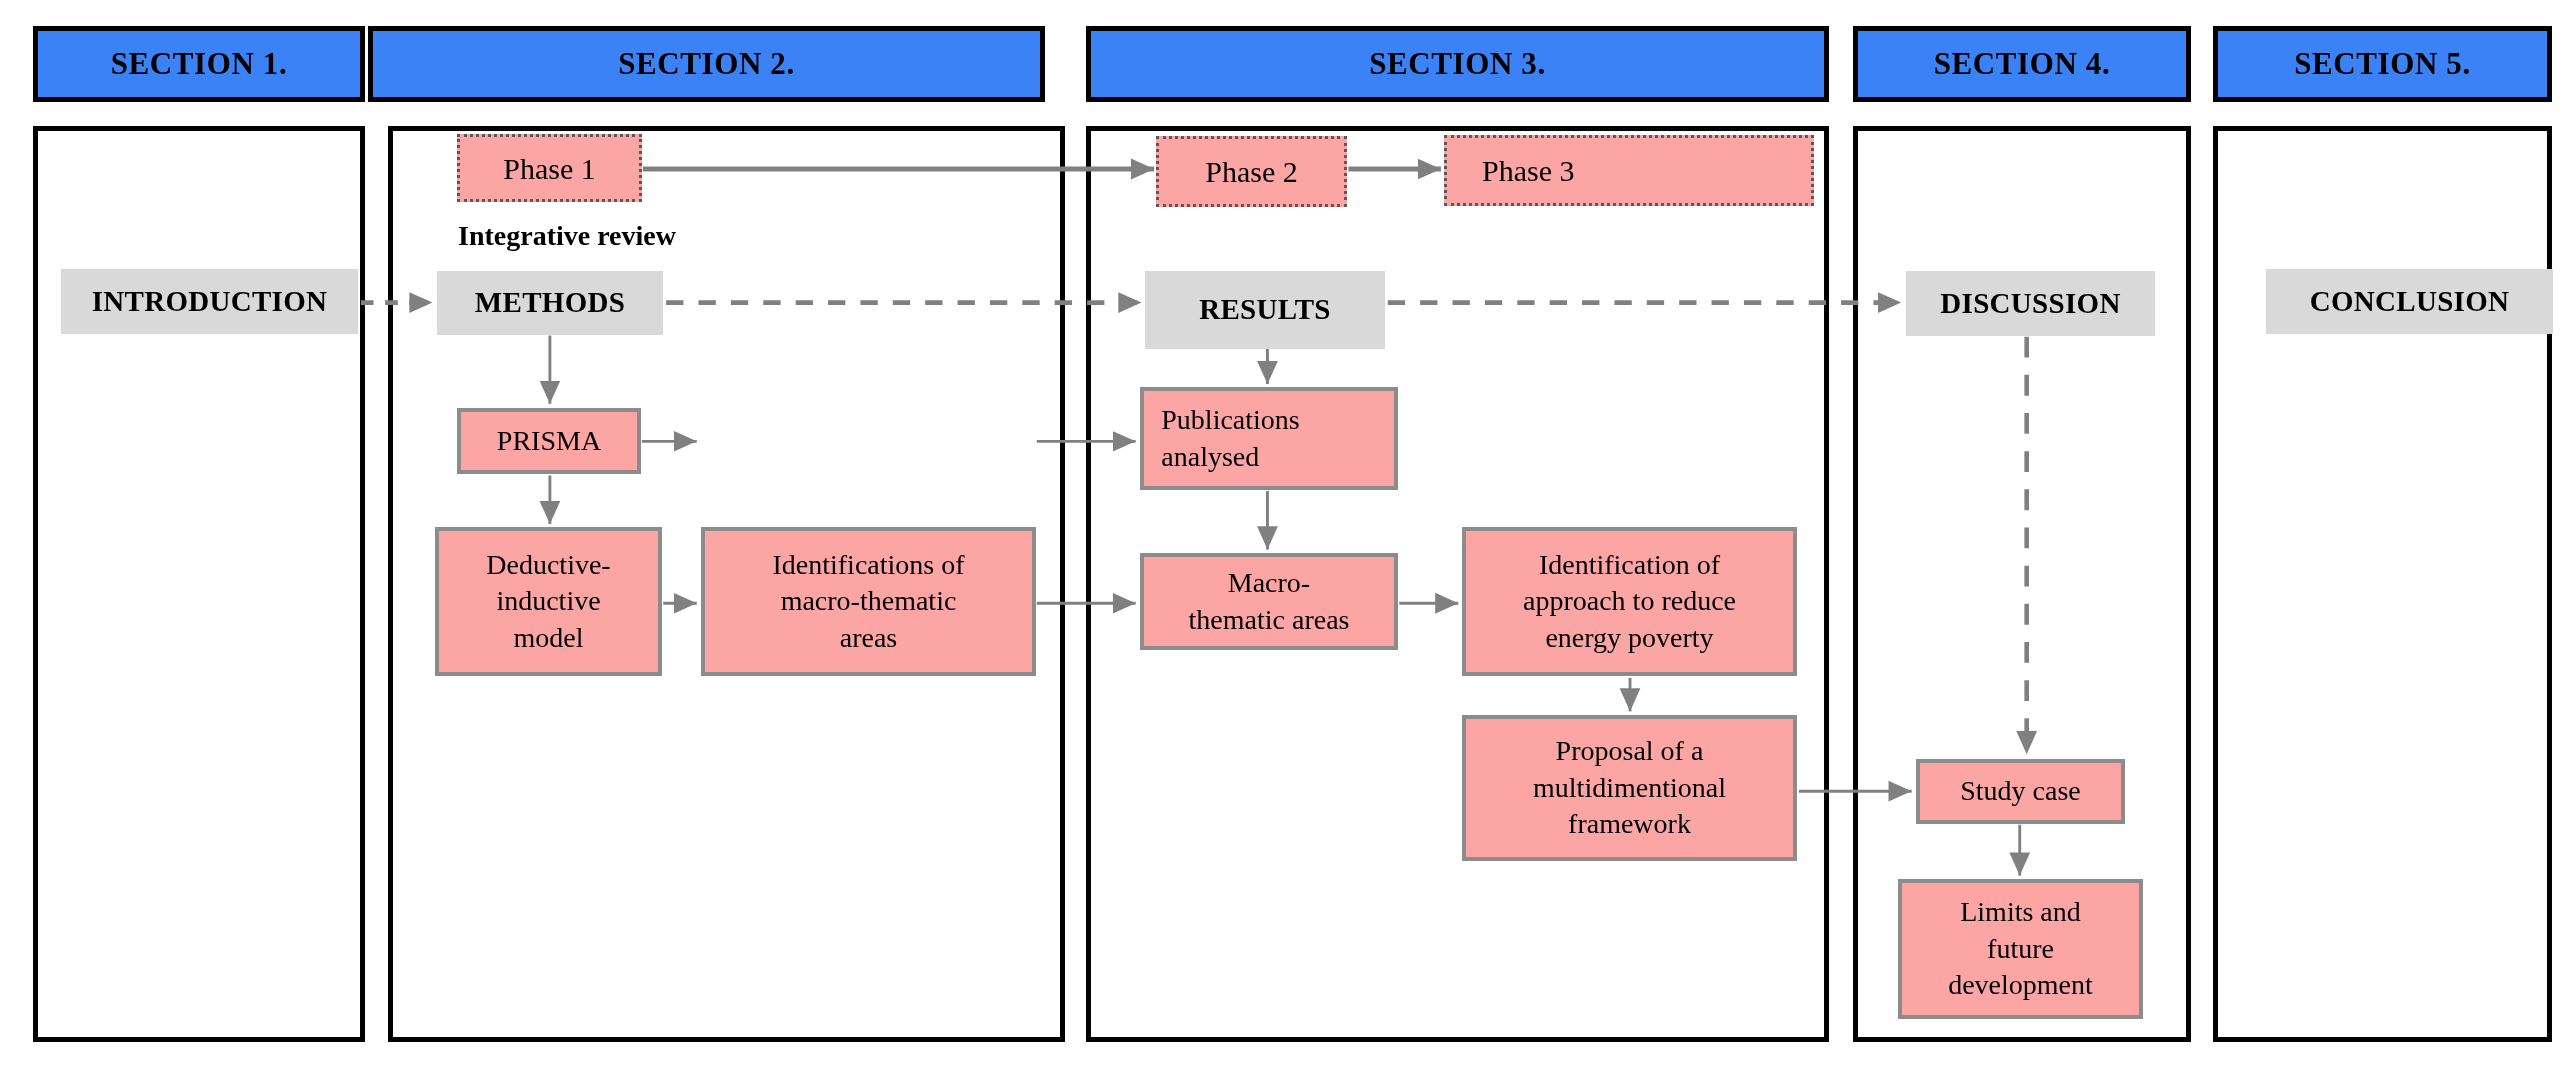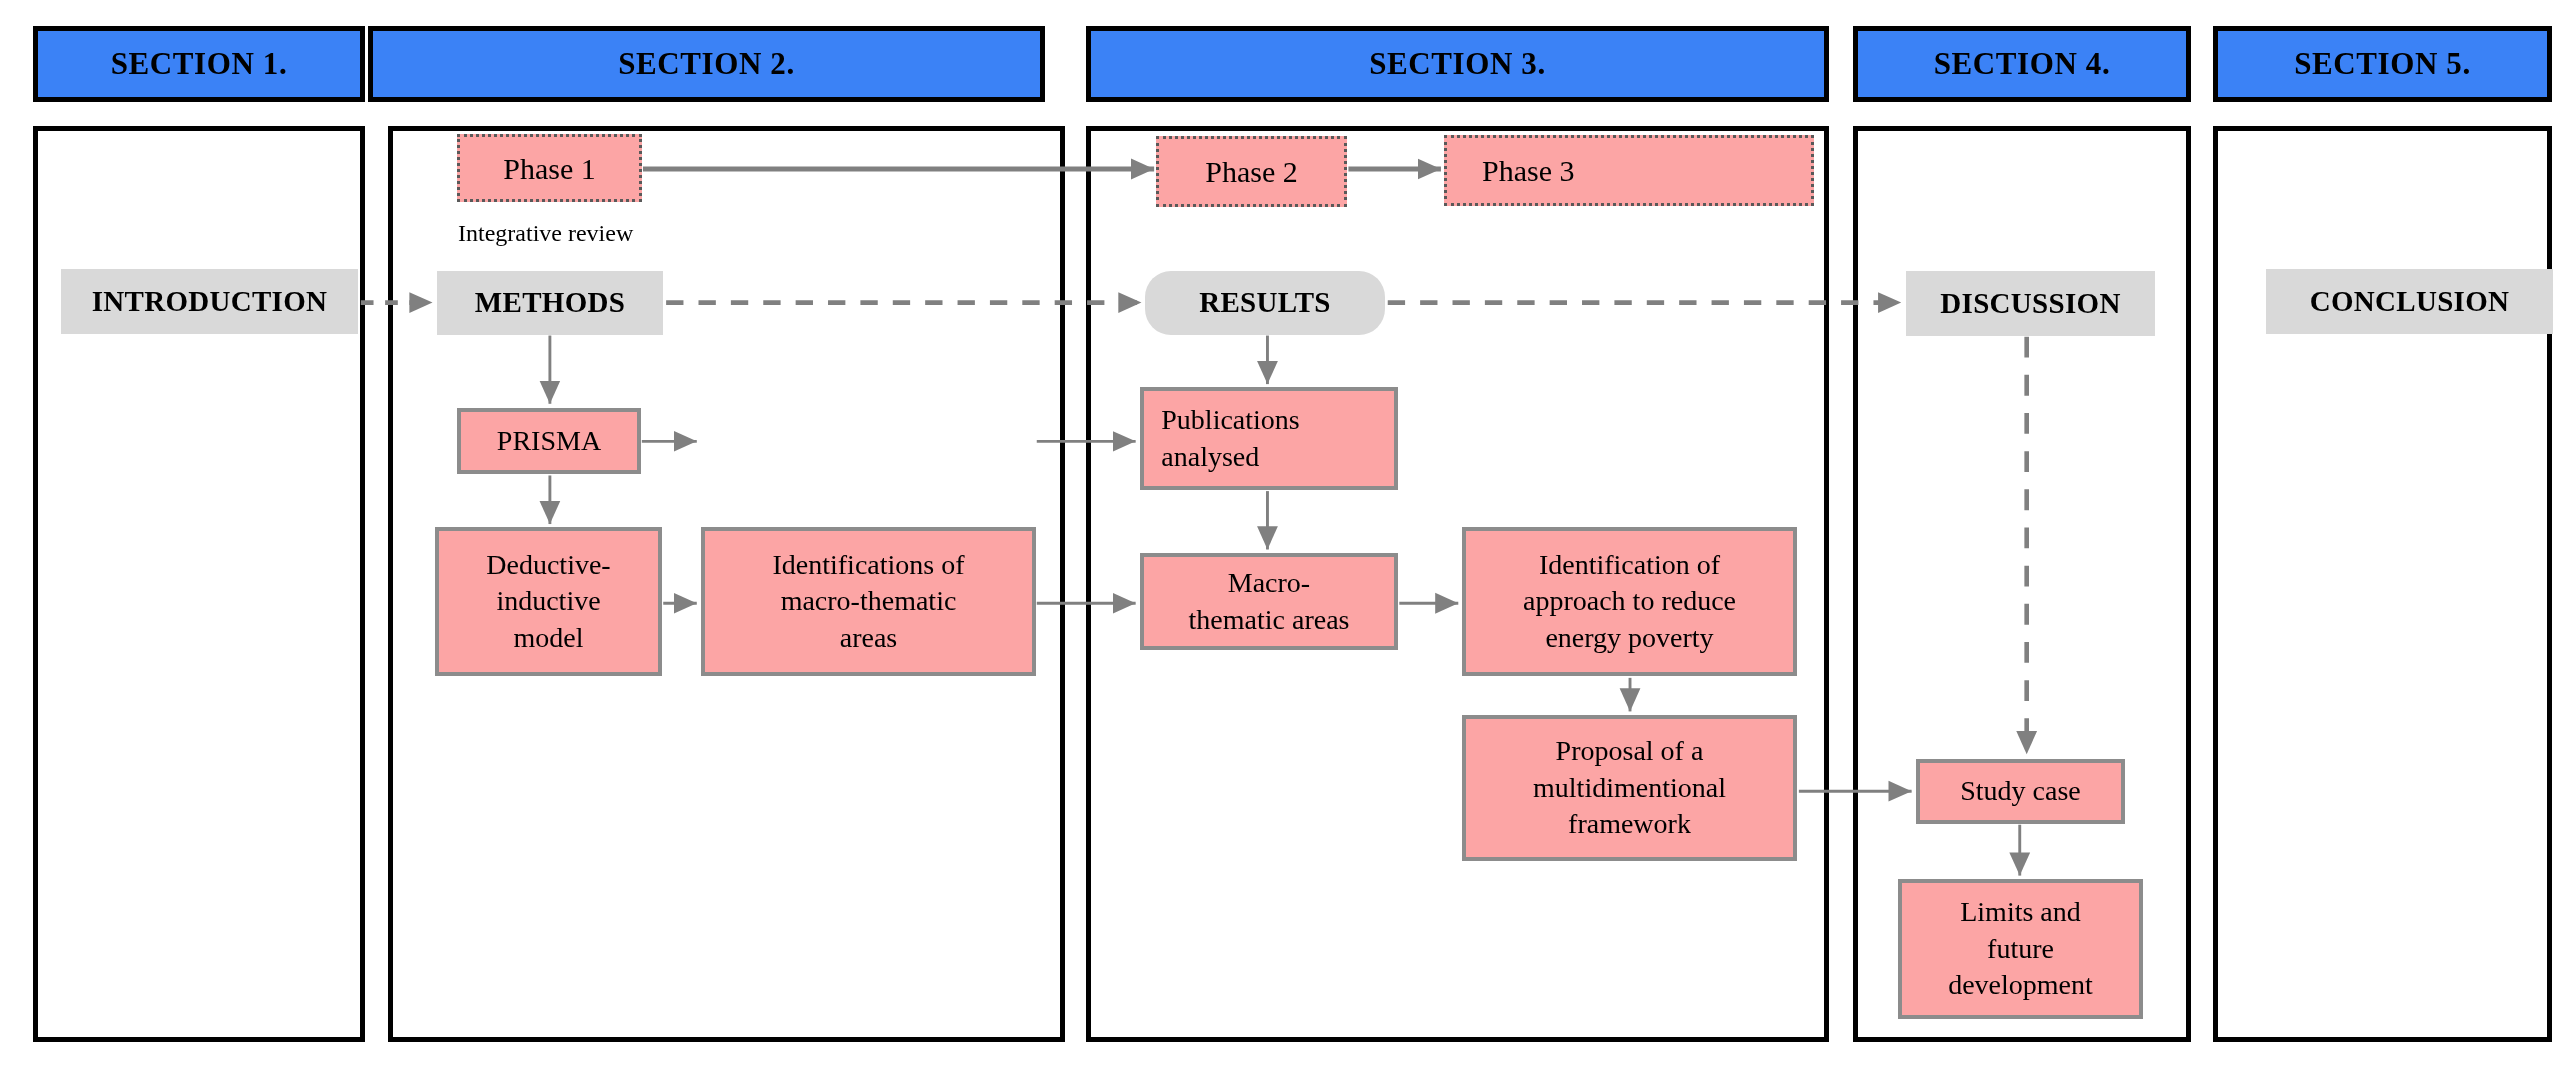--- a/index.html
+++ b/index.html
@@ -22,21 +22,21 @@
   .node {
     position:absolute; z-index:3; box-sizing:border-box;
     display:flex; align-items:center; justify-content:center;
     text-align:center; white-space:pre-line;
     font-size:28px; line-height:1.3; background:#fca5a5;
   }
   .node.white  { border:4px solid #8c8c8c; }
   .node.dotted { border:3.5px dotted #595959; font-size:30px; }
   .node.graylabel { background:#d9d9d9; border:none; font-weight:bold; font-size:29px; letter-spacing:0.3px; }
   .node.leftalign { justify-content:flex-start; text-align:left; padding-left:17.3px; }
-  .free-text { position:absolute; z-index:3; font-size:24px; white-space:pre-line; }
+  .free-text { position:absolute; z-index:3; font-size:28px; white-space:pre-line;font-weight:bold; }
 </style>
 </head>
 <body>
 
 <div class="canvas">
 
   <div class="col-header" style="left:33px;width:332px;">
     <span>SECTION 1.</span>
   </div>
   <div class="col-body" style="left:33px;width:332px;"></div>
@@ -93,21 +93,21 @@
   </svg>
 
   <div class="node dotted" style="left:457px;top:134px;width:185px;height:68px;">Phase 1</div>
   <div class="node dotted" style="left:1156px;top:136px;width:191px;height:71px;">Phase 2</div>
   <div class="node dotted" style="left:1444px;top:135px;width:370px;height:71px;justify-content:flex-start;padding-left:35px;">Phase 3</div>
 
   <div class="free-text" style="left:458px;top:220px;">Integrative review</div>
 
   <div class="node graylabel" style="left:61px;top:269px;width:297px;height:65px;">INTRODUCTION</div>
   <div class="node graylabel" style="left:437px;top:271px;width:226px;height:64px;">METHODS</div>
-  <div class="node graylabel" style="left:1145px;top:271px;width:240px;height:64px;border-radius:26px;">RESULTS</div>
+  <div class="node graylabel" style="left:1145px;top:271px;width:240px;height:78px;">RESULTS</div>
   <div class="node graylabel" style="left:1906px;top:271px;width:249px;height:65px;">DISCUSSION</div>
   <div class="node graylabel" style="left:2239px;top:269px;width:287px;height:65px;margin-left:27px;">CONCLUSION</div>
 
   <div class="node white" style="left:457px;top:408px;width:184px;height:66px;">PRISMA</div>
   <div class="node white" style="left:435px;top:527px;width:227px;height:149px;">Deductive-
 inductive
 model</div>
   <div class="node white" style="left:701px;top:527px;width:335px;height:149px;">Identifications of
 macro-thematic
 areas</div>

